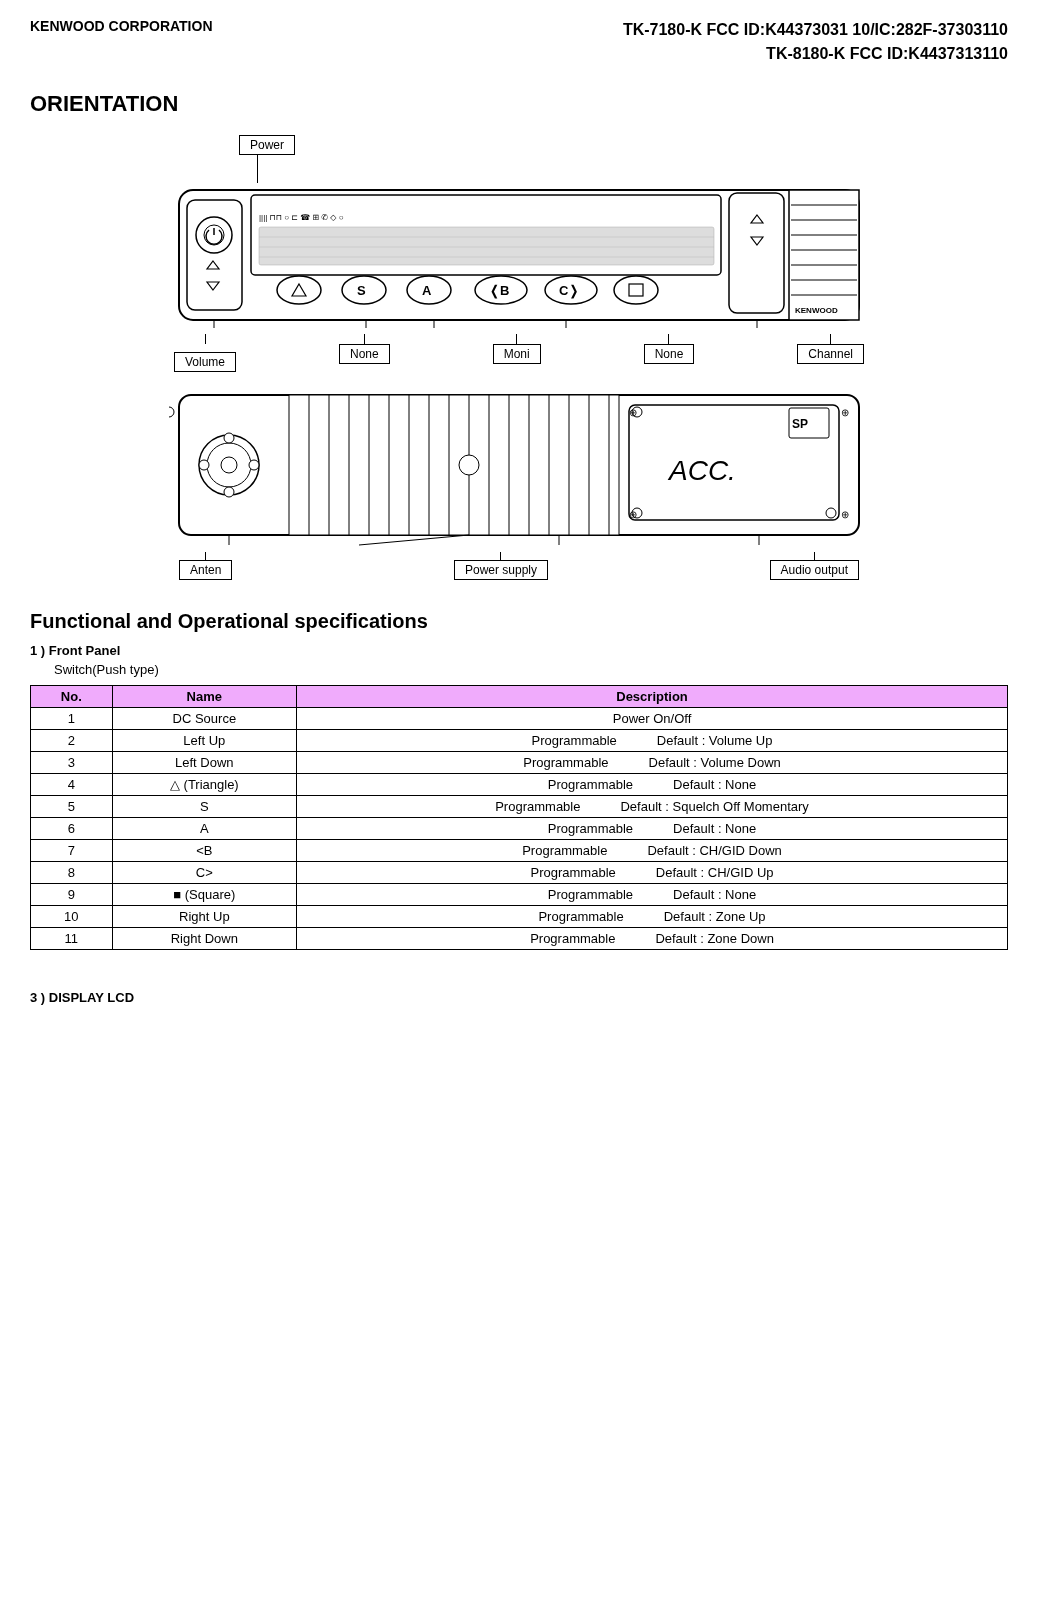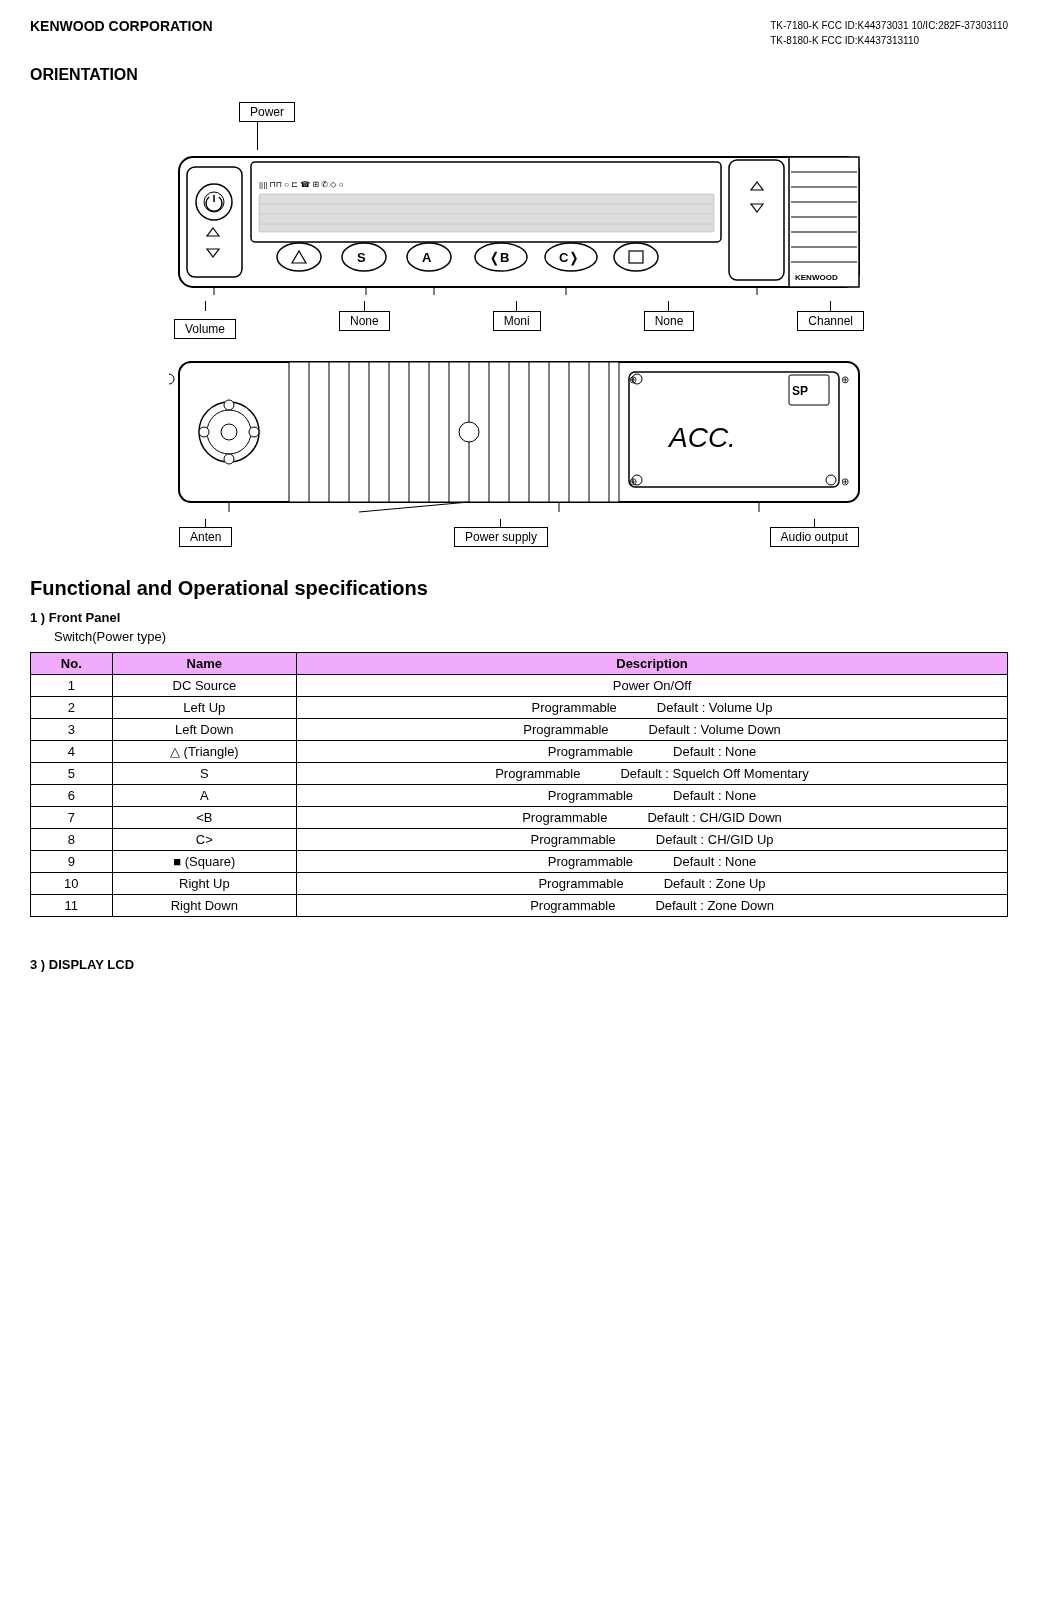--- a/index.html
+++ b/index.html
@@ -9,34 +9,35 @@
       color: #000;
       width: 1038px;
       min-height: 1605px;
       padding: 10px 30px;
       font-size: 13px;
     }
     .header {
       display: flex;
       justify-content: space-between;
       align-items: flex-start;
-      margin-bottom: 18px;
+      margin-bottom: 25px;
       padding-top: 8px;
     }
     .header-left {
       font-weight: bold;
       font-size: 14px;
     }
     .header-right {
-      text-align: left;
-      font-size: 10px;
+      text-align: right;
+      font-size: 16px;
       line-height: 1.5;
+      font-weight: bold;
     }
     .section-title {
-      font-size: 16px;
+      font-size: 22px;
       font-weight: bold;
       margin-bottom: 18px;
     }
     .orientation-area {
       position: relative;
       margin-bottom: 30px;
     }
 
     
     .front-panel-svg-wrapper {
@@ -294,21 +295,21 @@
         <div style="width:1px; height:8px; background:#000;"></div>
         <div class="label-box">Audio output</div>
       </div>
     </div>
   </div>
 </div>
 
 <div class="specs-title">Functional and Operational specifications</div>
 
 <div class="panel-label">1 ) Front   Panel</div>
-<div class="switch-label">Switch(Power type)</div>
+<div class="switch-label">Switch(Push type)</div>
 
 <table>
   <thead>
     <tr>
       <th>No.</th>
       <th>Name</th>
       <th>Description</th>
     </tr>
   </thead>
   <tbody id="specs-tbody">

